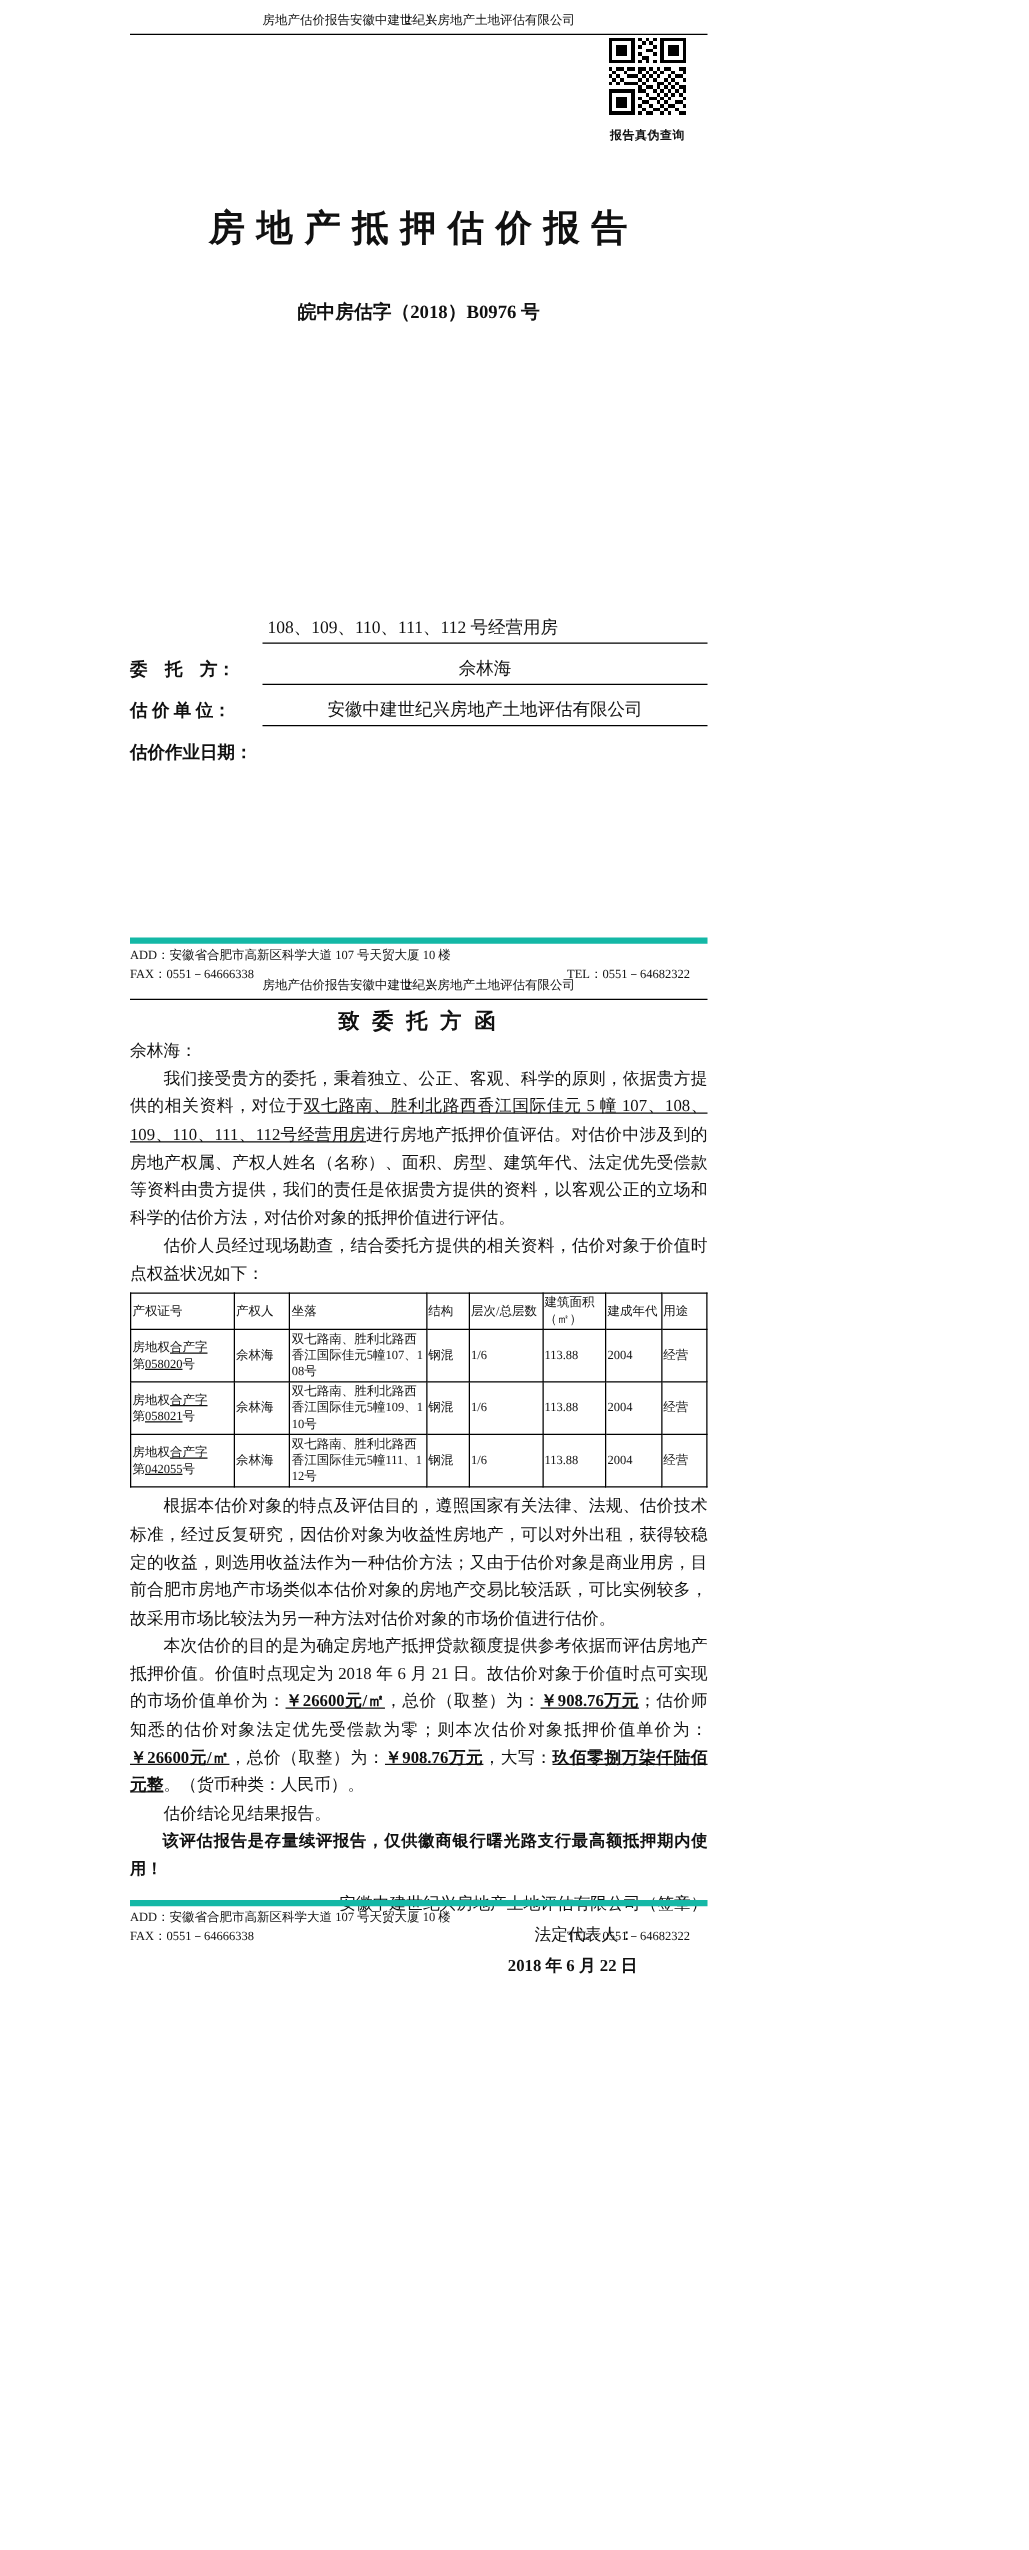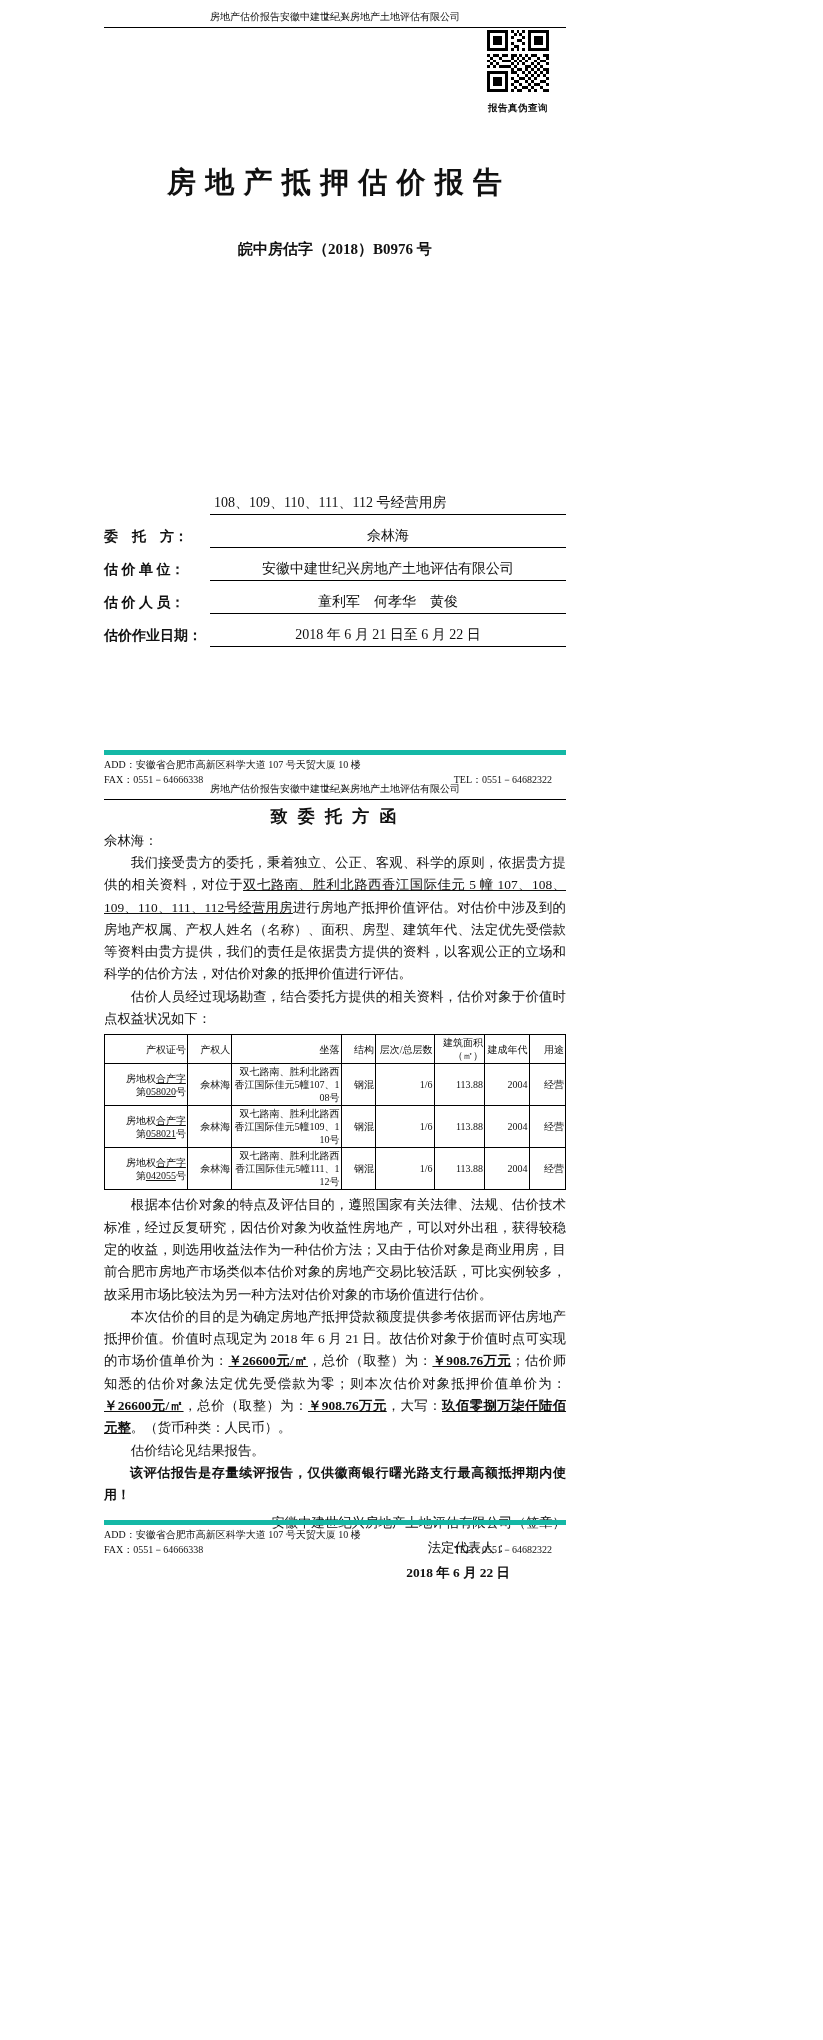--- a/index.html
+++ b/index.html
@@ -40,21 +40,21 @@
   
   .p2{top:806px;left:104px;width:462px;position:absolute;
     font-size:13.4px;line-height:22.3px;text-align:justify;}
   .p2-title{text-align:center;font-size:17px;font-weight:bold;letter-spacing:3px;line-height:22px;margin-bottom:2px;text-indent:0;}
   .salutation{line-height:22px;}
   .p2 p{margin:0;text-indent:2em;}
   .u{text-decoration:underline;}
   .m{font-weight:bold;text-decoration:underline;}
   .cu{text-decoration:underline;}
   table.prop{width:100%;border-collapse:collapse;table-layout:fixed;
-    font-size:10px;line-height:13px;text-align:right;margin:4px 0 4px 0;}
+    font-size:10px;line-height:13px;text-align:left;margin:4px 0 4px 0;}
   table.prop td{border:1px solid #000;padding:1px 1px;vertical-align:middle;word-break:break-all;}
   tr.throw{height:26px;}
   tr.drow{height:40px;}
   .notice{font-weight:bold;font-size:13px;}
   .sign-company{text-align:right;margin-top:5px;line-height:22.3px;}
   .sign-rep{text-align:right;padding-right:58px;margin-top:3px;line-height:22.3px;}
   .sign-date{text-align:right;padding-right:56px;margin-top:3px;line-height:22.3px;font-weight:bold;}
 </style>
 </head>
 <body>
@@ -210,26 +210,21 @@
   </div>
   <div class="frow">
     <span class="flabel">委　托　方：</span>
     <span class="fval">佘林海</span>
   </div>
   <div class="frow">
     <span class="flabel">估 价 单 位：</span>
     <span class="fval">安徽中建世纪兴房地产土地评估有限公司</span>
   </div>
   <div class="frow">
-    <span class="flabel">估 价 人 员：</span>
-    <span class="fval">童利军　何孝华　黄俊</span>
-  </div>
-  <div class="frow">
     <span class="flabel">估价作业日期：</span>
-    <span class="fval">2018 年 6 月 21 日至 6 月 22 日</span>
   </div>
 </div>
 
 <div class="ftr" id="ftr1">
   <div>ADD：安徽省合肥市高新区科学大道 107 号天贸大厦 10 楼</div>
   <div class="row2">
     <span>FAX：0551－64666338</span>
     <span class="tel">TEL：0551－64682322</span>
   </div>
 </div>

